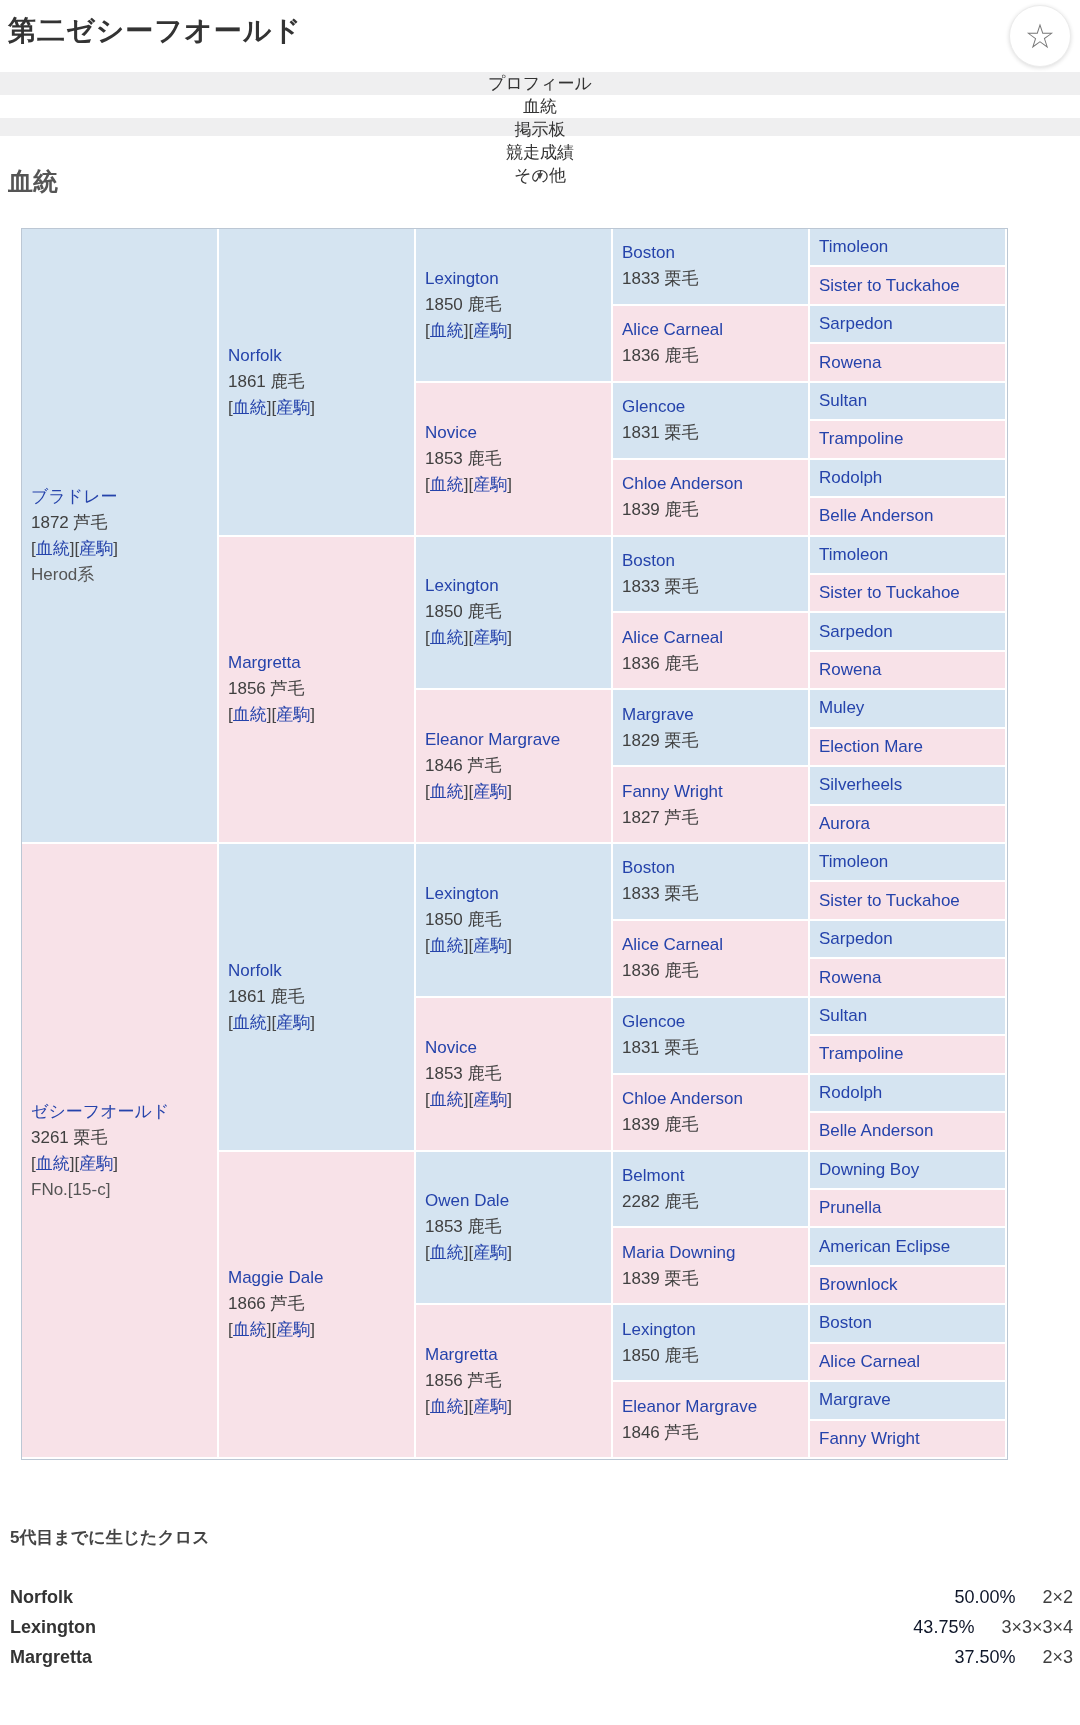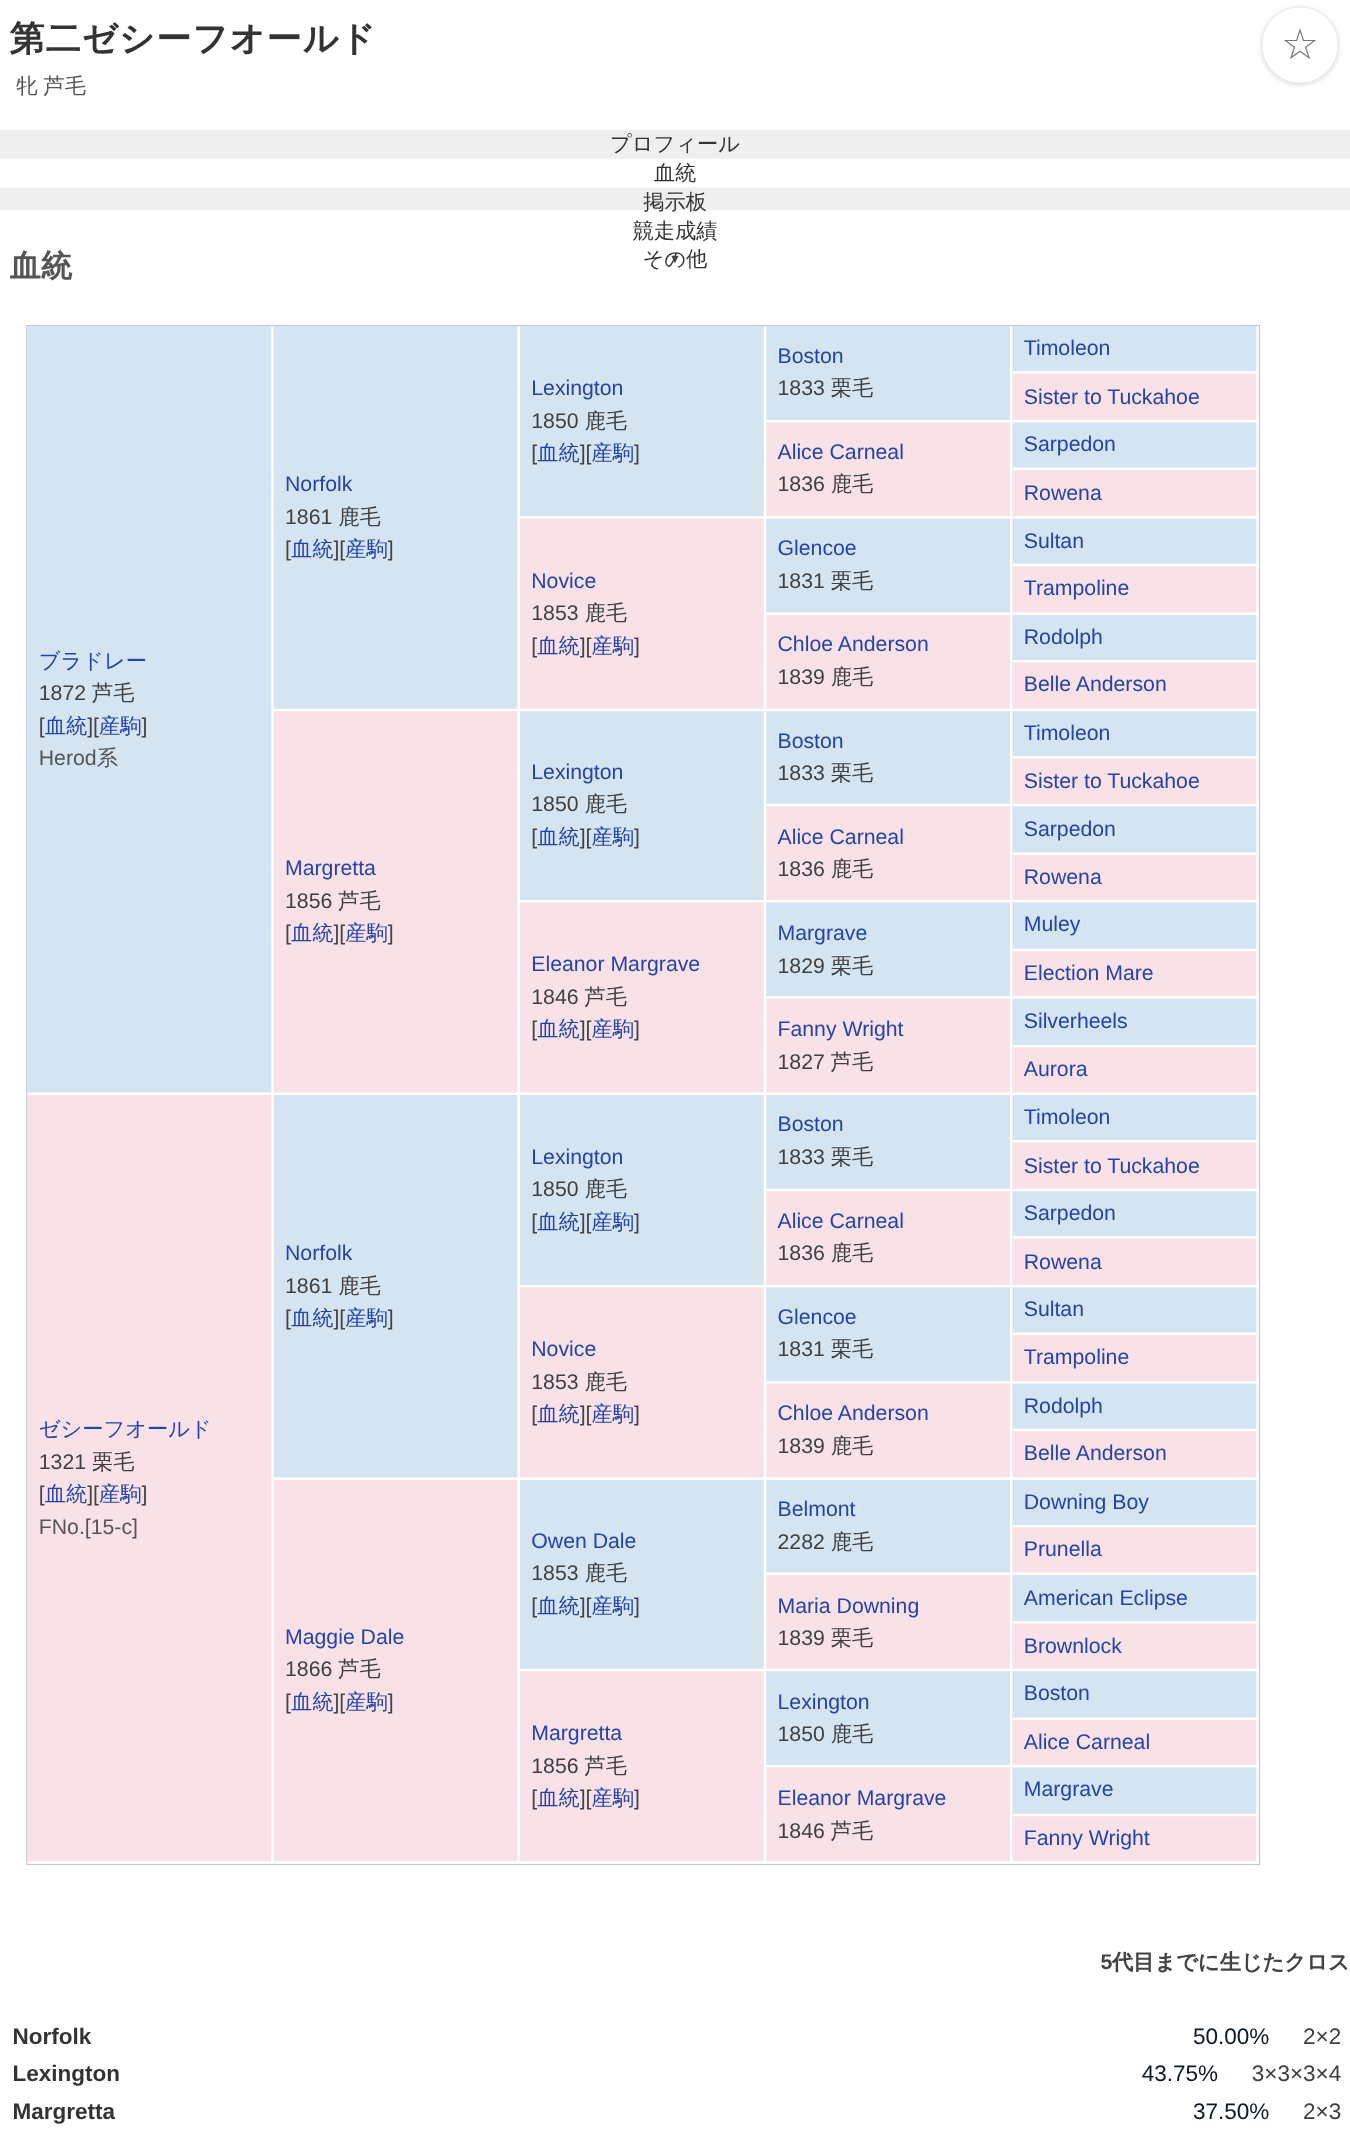--- a/index.html
+++ b/index.html
@@ -46,34 +46,33 @@
   }
   td.m { background:#d5e4f1; }
   td.f { background:#f8e2e8; }
   td.lc { border-right:0; }
   td.lr { border-bottom:0; }
   .ped a, .crosses a { color:#2543ab; text-decoration:none; cursor:pointer; }
   .detail { color:#404040; }
   .extra { color:#555; }
   .bk { color:#444; }
   
-  .cross-heading { margin:68px 0 0 10px; font-size:17px; line-height:20px; font-weight:700; color:#444;text-align:right; }
+  .cross-heading { margin:68px 0 0 10px; font-size:17px; line-height:20px; font-weight:700; color:#444; }
   .crosses { margin:34px 7px 0 10px; }
   .cross-row { display:flex; align-items:center; height:30px; font-size:18px; }
   .cross-name { font-weight:700; color:#333; }
   .sp { flex:1 1 auto; }
   .pct { color:#0f172a; }
   .pat { color:#404040; margin-left:27px; }
 </style>
 </head>
 <body>
 
 <header class="header">
   <h1 class="title">第二ゼシーフオールド</h1>
-  <div class="subtitle">牝 芦毛</div>
   <button class="fav-btn">
     <span class="star">☆</span>
   </button>
 </header>
 
 <nav class="tabs">
     <div class="tab">
       <span>プロフィール</span>
     </div>
     <div class="tab active">
@@ -241,21 +240,21 @@
             </td>
           </tr>
           <tr>
             <td class="f lc" rowspan="1">
               <div><a>Aurora</a></div>
             </td>
           </tr>
           <tr>
             <td class="f lr" rowspan="16">
               <div><a>ゼシーフオールド</a></div>
-              <div class="detail">1321 栗毛</div>
+              <div class="detail">3261 栗毛</div>
               <div class="bk">[<a>血統</a>][<a>産駒</a>]</div>
               <div class="extra">FNo.[15-c]</div>
             </td>
             <td class="m" rowspan="8">
               <div><a>Norfolk</a></div>
               <div class="detail">1861 鹿毛</div>
               <div class="bk">[<a>血統</a>][<a>産駒</a>]</div>
             </td>
             <td class="m" rowspan="4">
               <div><a>Lexington</a></div>

